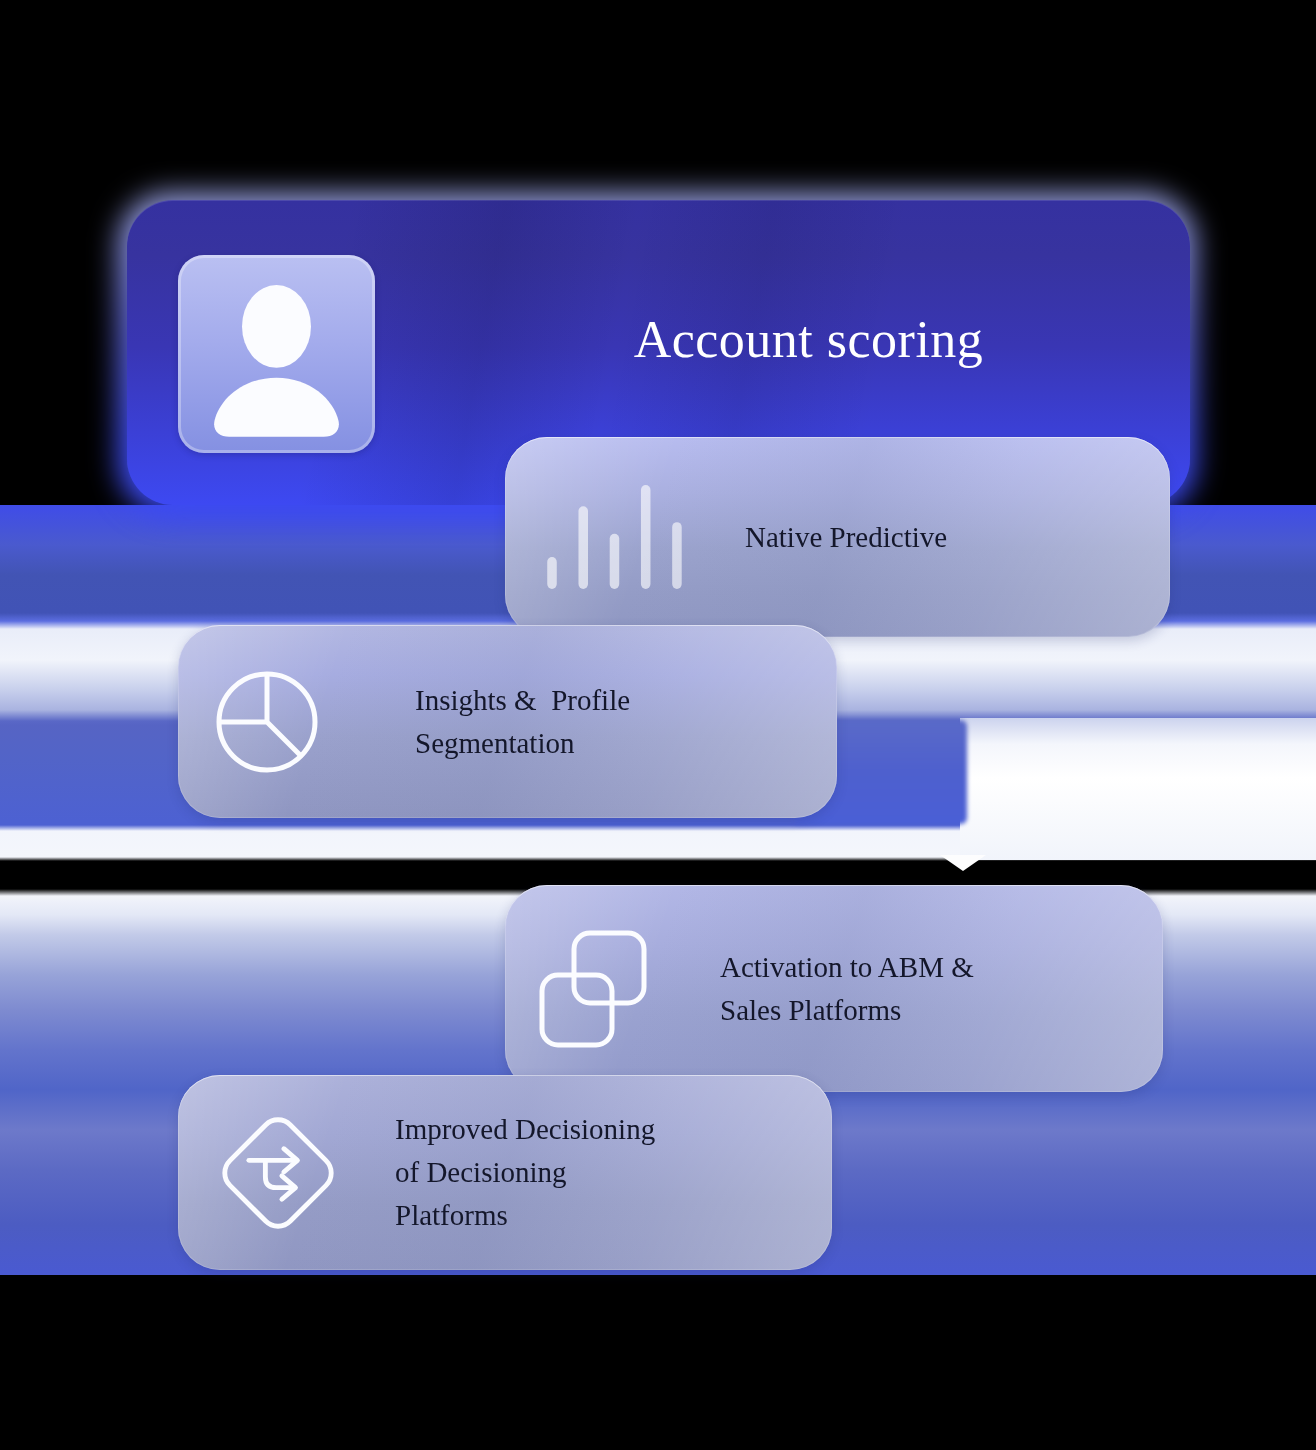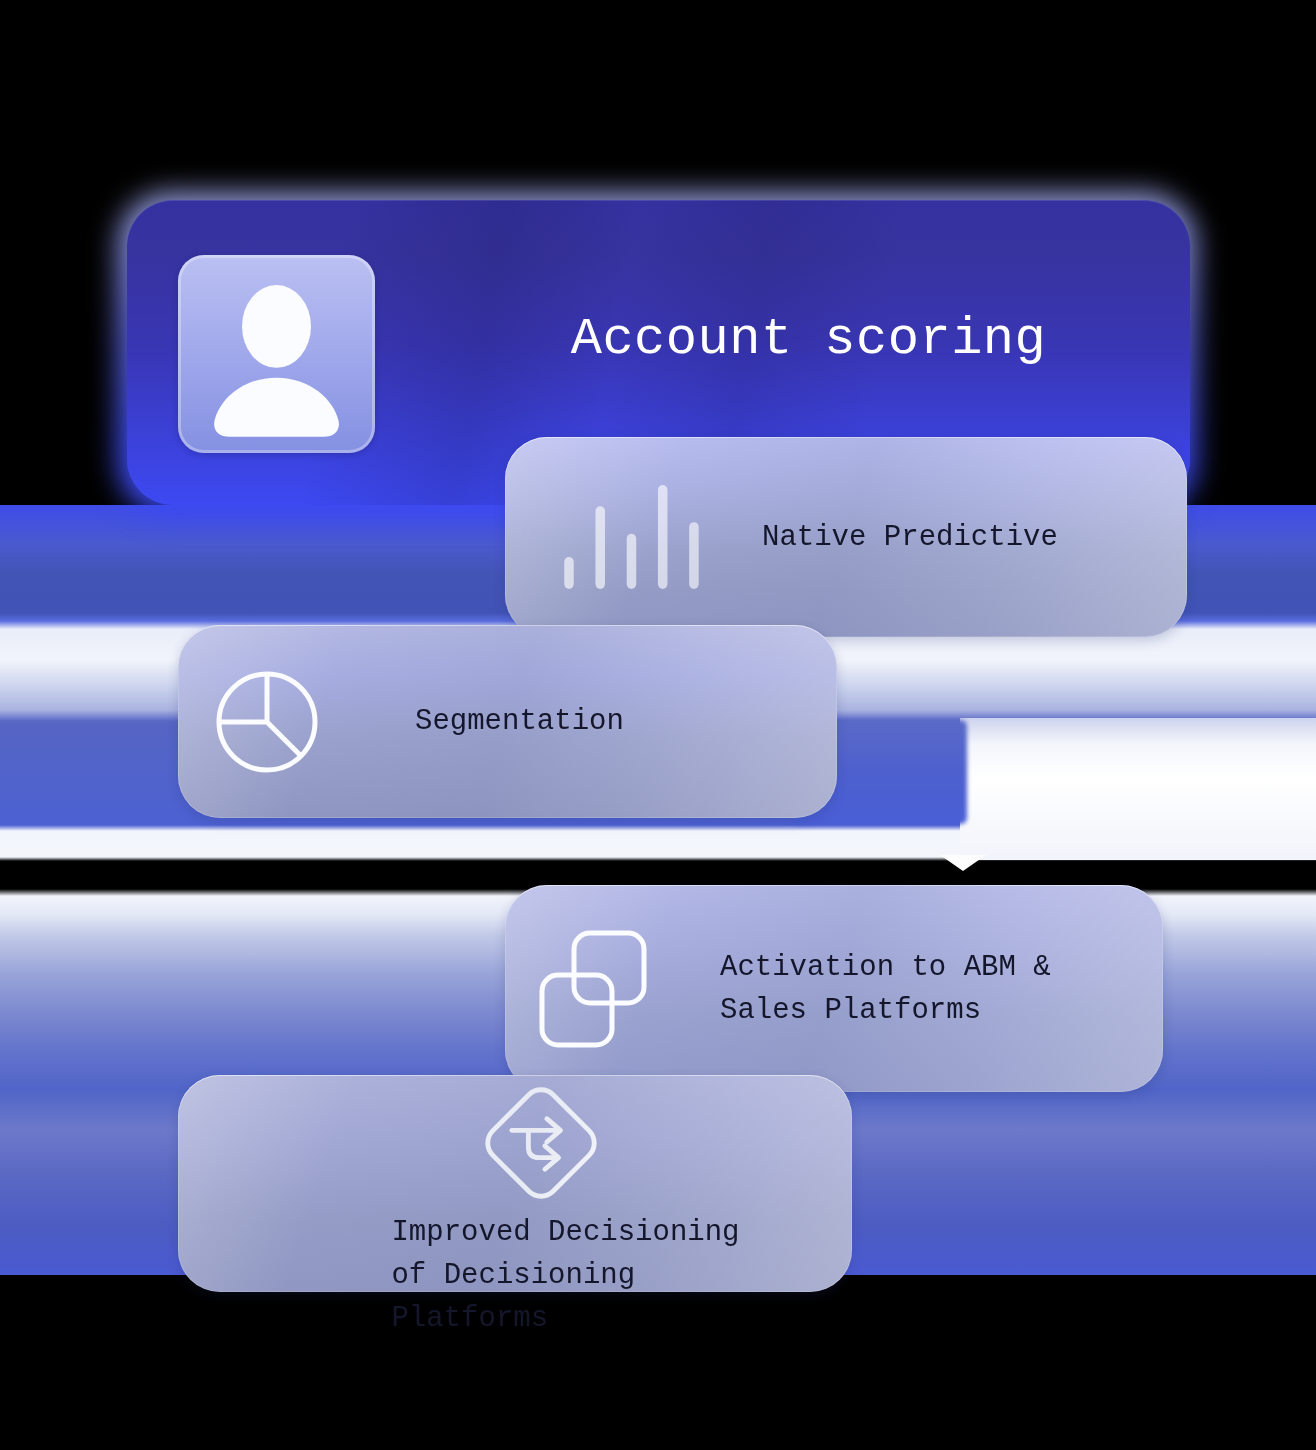--- a/index.html
+++ b/index.html
@@ -1,18 +1,18 @@
 <!DOCTYPE html>
 <html><head>
 <meta charset="utf-8">
 <style>
   html,body{margin:0;padding:0;background:#000;}
   .stage{
     position:relative;width:1316px;height:1450px;overflow:hidden;background:#000;
-    font-family:Liberation Mono, monospace;
+    font-family:Liberation Serif, serif;
   }
   
   .bg-bands{
     position:absolute;left:0;right:0;top:505px;height:770px;z-index:1;
     background:linear-gradient(180deg,
       #3f4ce8 0px,#4a5ace 40px,#4254b4 70px,#4153b6 108px,#5b6de0 116px,
       #e9edf9 124px,#f1f4fb 155px,#c7cfec 185px,#a9b3e0 205px,#5a68c6 216px,
       #5664c4 220px,#5264c8 255px,#4d61d2 315px,#4d61d2 320px,#f2f5fc 326px,
       #f4f6fc 352px,#000000 356px,#000000 384px,#f2f4fb 391px,#e3e8f6 410px,
       #c2cae8 430px,#97a3d8 470px,#7e8bd0 505px,#6374cc 545px,#5065c8 585px,
@@ -60,28 +60,28 @@
   }
   
   .card{
     position:absolute;border-radius:42px;display:flex;align-items:center;z-index:5;
     box-shadow:inset 0 1px 0 rgba(255,255,255,0.45), inset 0 0 0 1px rgba(255,255,255,0.16),
                0 4px 12px rgba(35,45,110,0.20);
   }
   .card::before{content:"";position:absolute;inset:0;border-radius:inherit;pointer-events:none;
     background:linear-gradient(108deg,rgba(255,255,255,0.24) 0%,rgba(255,255,255,0) 24%,rgba(130,140,180,0.16) 50%,rgba(255,255,255,0.08) 72%,rgba(255,255,255,0.26) 100%);
   }
-  .c2{left:505px;top:437px;width:625px;height:200px;padding-left:57px;
+  .c2{left:505px;top:437px;width:625px;height:200px;padding-left:40px;
       background:linear-gradient(180deg,#b7bcef 0%,#aab0e0 28%,#9ba3cd 56%,#949cc6 78%,#8f97c2 100%);}
   .c3{left:178px;top:625px;width:622px;height:193px;padding-left:37px;
       background:linear-gradient(180deg,#b2b7e2 0%,#a6ace0 26%,#9aa1cc 58%,#8f96c1 100%);}
   .c4{left:505px;top:885px;width:625px;height:207px;padding-left:33px;
       background:linear-gradient(180deg,#b2b7e6 0%,#a7addd 30%,#9aa2d0 62%,#929aca 100%);}
-  .c5{left:178px;top:1075px;width:622px;height:217px;padding-left:52px;
-      background:linear-gradient(180deg,#acb1da 0%,#a2a8d4 30%,#959cc6 66%,#9097c2 100%);flex-direction:column;}
+  .c5{left:178px;top:1075px;width:622px;height:195px;padding-left:32px;
+      background:linear-gradient(180deg,#acb1da 0%,#a2a8d4 30%,#959cc6 66%,#9097c2 100%);}
   .icon-wrap{flex:none;display:flex;align-items:center;justify-content:center;}
   .c2 .card-text{margin-left:60px;}
   .c3 .card-text{margin-left:96px;}
   .c4 .card-text{margin-left:72px;}
   .c5 .card-text{margin-left:49px;}
   .card-text{position:relative;font-size:29px;line-height:43px;font-weight:500;color:#14172b;}
   .card-text .line{white-space:pre-wrap;}
   .stroke-icon{fill:none;stroke:#fbfcff;stroke-width:5;}
   .bars{fill:#ffffff;opacity:0.62;}
 </style>
@@ -122,20 +122,21 @@
   </section>
 
   <section class="card c3">
     <div class="icon-wrap">
       <svg viewBox="0 0 104 104" width="104" height="104">
         <circle class="stroke-icon" cx="52" cy="52" r="48"></circle>
         <path class="stroke-icon" d="M52 52 L52 4 M52 52 L4 52 M52 52 L86 86"></path>
       </svg>
     </div>
     <div class="card-text">
+      <div class="line">Insights &amp;  Profile</div>
       <div class="line">Segmentation</div>
     </div>
   </section>
 
   <section class="card c4">
     <div class="icon-wrap">
       <svg viewBox="0 0 110 118" width="110" height="118">
         <rect class="stroke-icon" x="36" y="3" width="70" height="70" rx="16"></rect>
         <rect class="stroke-icon" x="4" y="45" width="70" height="70" rx="16"></rect>
       </svg>

